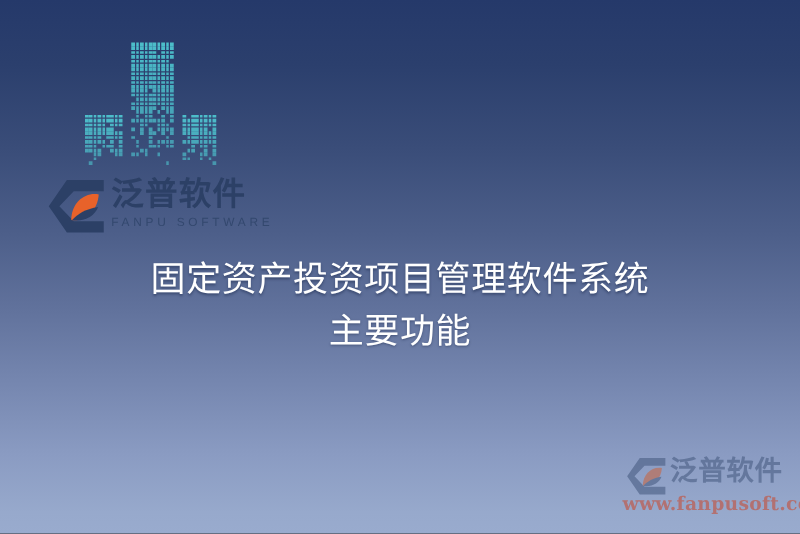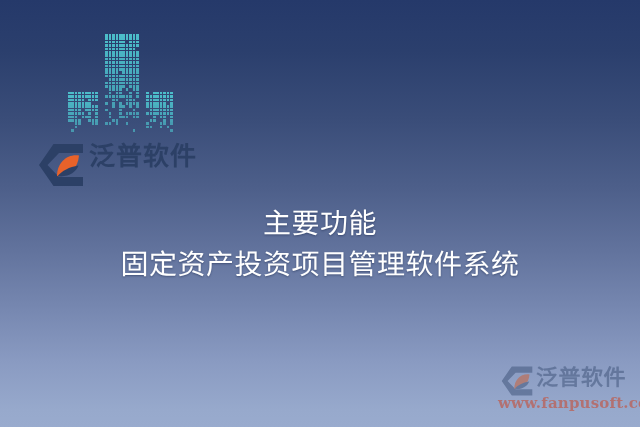--- a/index.html
+++ b/index.html
@@ -511,26 +511,27 @@
     </div>
 
   <div id="logo-block">
     <svg id="logo-mark" viewBox="0 0 48 46">
       <path d="M16.5 2 L46 2 L46 11 L22 11 L10.5 23 L22 35 L46 35 L46 44 L16.5 44 L2 23 Z" fill="#2c4066"></path>
       <path d="M20 34 C20 20.5 30.5 11.5 42 13.5 C41 27 31 35.5 20 34 Z" fill="#e8622a"></path>
       <path d="M20.5 34.2 C25 29 32 25 41.5 23.6 C39 30.5 31 35.6 20.5 34.2 Z" fill="#2c4066"></path>
     </svg>
     <div id="logo-wordmark">
       <div id="logo-cn">泛普软件</div>
+      <div id="logo-en">FANPU SOFTWARE</div>
     </div>
   </div>
 
   <div id="headline">
+    <span class="hl-line">固定资产投资项目管理软件系统</span>
     <span class="hl-line">主要功能</span>
-    <span class="hl-line">固定资产投资项目管理软件系统</span>
   </div>
 
   <div id="watermark">
     <svg id="wm-mark" viewBox="0 0 48 46">
       <path d="M16.5 2 L46 2 L46 11 L22 11 L10.5 23 L22 35 L46 35 L46 44 L16.5 44 L2 23 Z" fill="#4b5f85"></path>
       <path d="M20 34 C20 20.5 30.5 11.5 42 13.5 C41 27 31 35.5 20 34 Z" fill="#c4694a"></path>
       <path d="M20.5 34.2 C25 29 32 25 41.5 23.6 C39 30.5 31 35.6 20.5 34.2 Z" fill="#4b5f85"></path>
     </svg>
     <div id="wm-cn">泛普软件</div>
     <div id="wm-url">www.fanpusoft.com</div>

